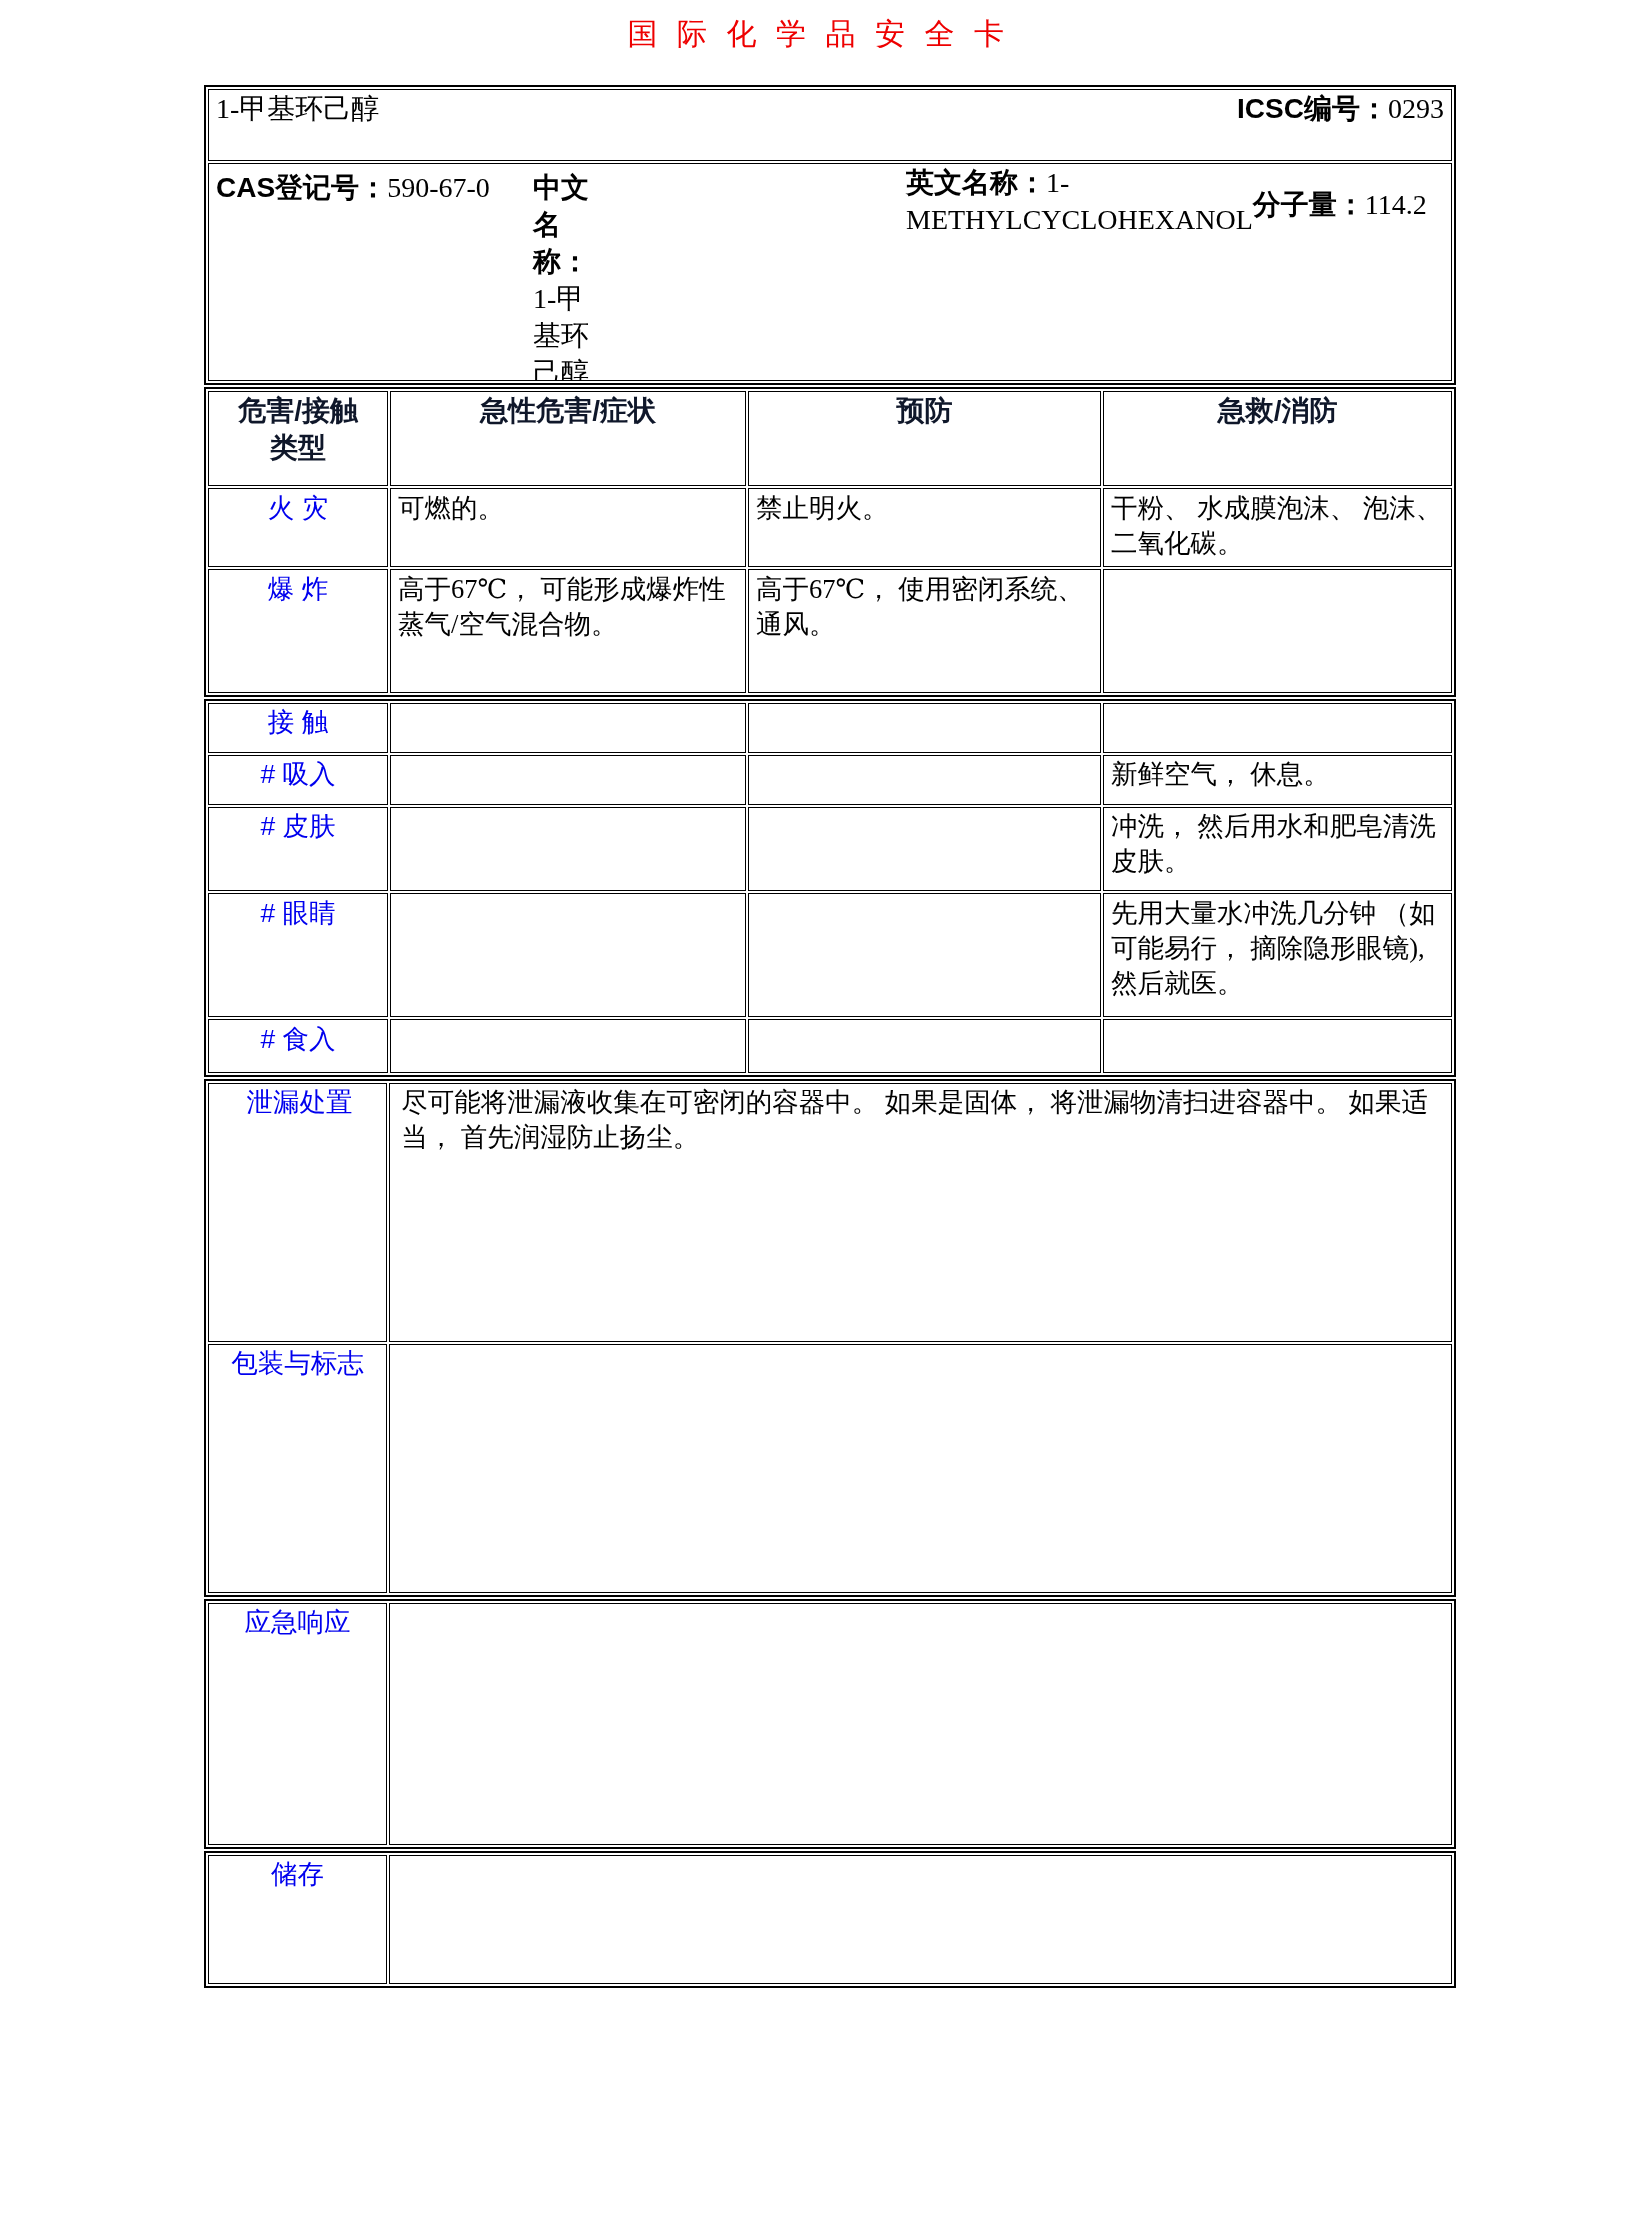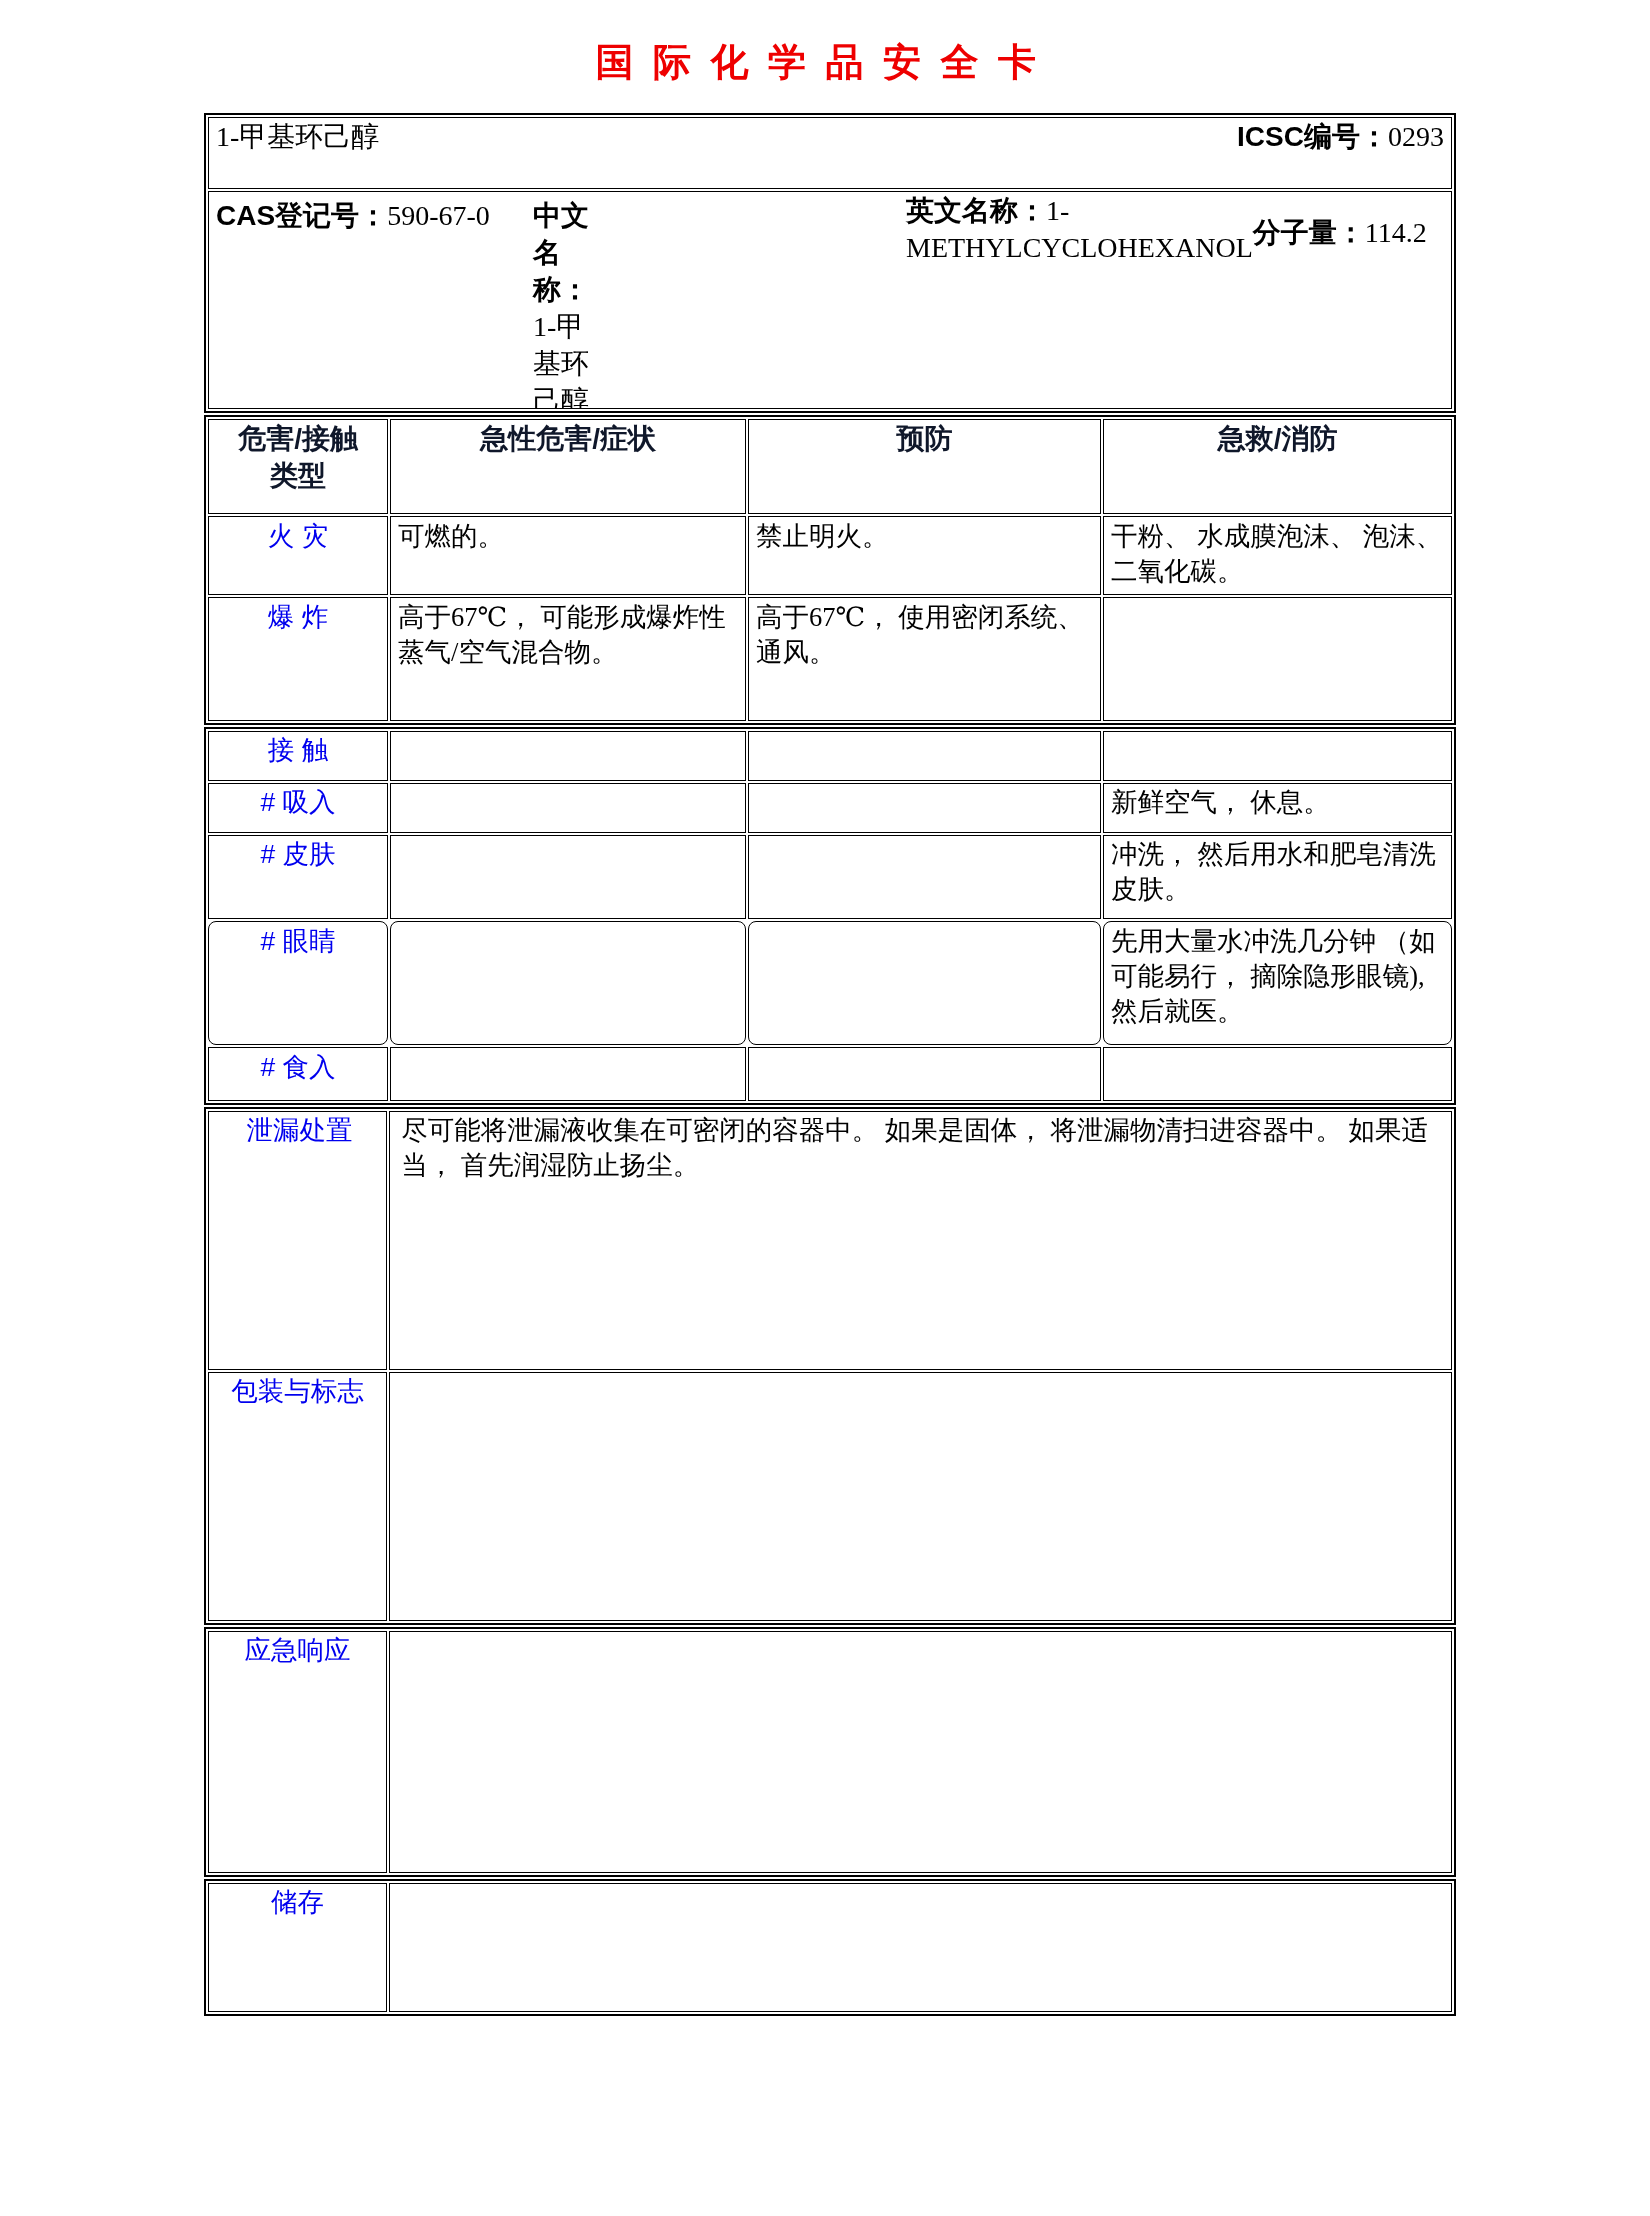--- a/index.html
+++ b/index.html
@@ -4,26 +4,26 @@
 <style>
   html,body{margin:0;padding:0;background:#ffffff;}
   body{
     width:1651px;height:2216px;
     font-family:"Liberation Serif","DejaVu Serif",serif;
     color:#000;
     -webkit-font-smoothing:antialiased;
   }
   .page-title{
     margin:0;
-    padding-top:29px;
+    padding-top:1px;
     height:66px;
     line-height:66px;
     text-align:center;
-    font-size:38px;
-    font-weight:bold;
+    font-size:30px;
+    font-weight:normal;
     letter-spacing:19.5px;
     color:#EE0000;
     font-family:"Liberation Serif","DejaVu Serif",serif;
   }
   .card{
     width:1252px;
     margin-left:204px;
     margin-top:18px;
   }
   table.tbl{
@@ -83,21 +83,21 @@
     font-family:"Liberation Sans","DejaVu Sans",sans-serif;
     font-weight:bold;
     font-size:28px;
     display:block;
   }
   tr.r-fire td{height:74px;}
   tr.r-expl td{height:119px;}
   tr.r-exposure td{height:45px;}
   tr.r-inhal td{height:45px;}
   tr.r-skin td{height:80px;}
-  tr.r-eyes td{height:119px;border-radius:8px;}
+  tr.r-eyes td{height:119px;}
   tr.r-ingest td{height:49px;text-align:center;}
   
   tr.r-spill td{height:254px;padding-left:11px;}
   tr.r-pack td{height:244px;}
   tr.r-emerg td{height:237px;}
   tr.r-store td{height:125px;}
   td.sect-content{
     font-size:31px;
     line-height:1.7;
     padding:4.2px 8.4px;

